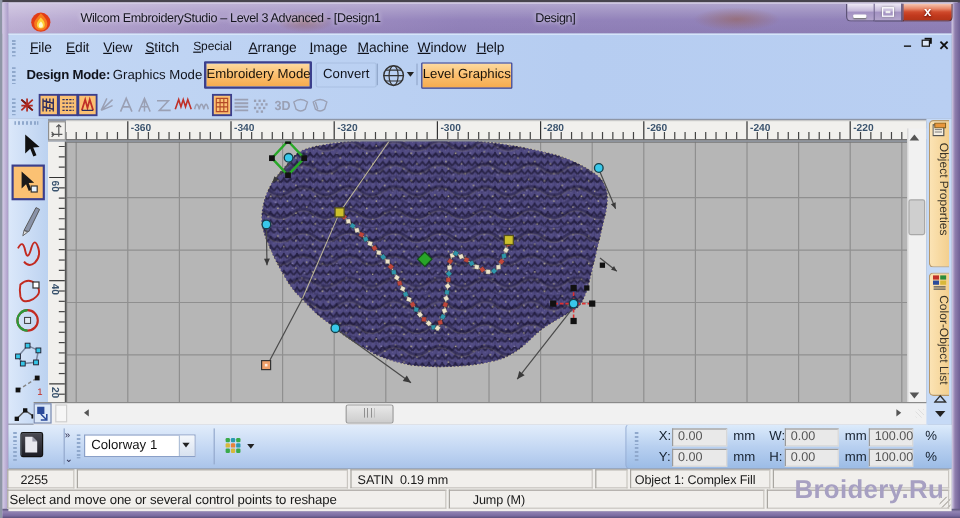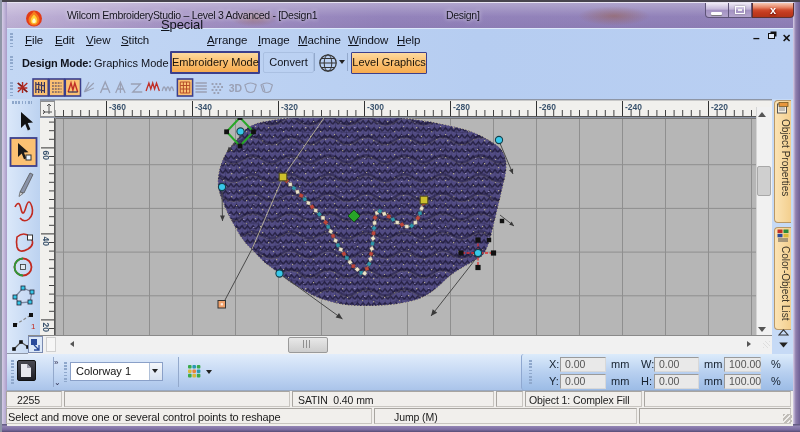--- a/index.html
+++ b/index.html
@@ -36,21 +36,21 @@
 <div class="ab" style="left:752px;top:3px;width:42px;height:15px;background:linear-gradient(180deg,#f6c9b4 0,#e8886a 30%,#cf4a2c 50%,#c23a1e 70%,#b23418);border:1px solid #5e3030;border-top:none;border-radius:0 0 4px 0;color:#fff;font-weight:bold;font-size:11px;text-align:center;line-height:14px;text-shadow:0 1px 2px #500">x</div>
 
 <div class="ab" style="left:7px;top:28px;width:786px;height:71px;background:linear-gradient(90deg,#c3d7f4,#b6cdf1 60%,#b9cff2)"></div>
 <div class="ab" style="left:7px;top:28px;width:786px;height:1px;background:#dde9fa"></div>
 
 <div class="ab" style="left:10px;top:33px;width:3px;height:14px;background:repeating-linear-gradient(180deg,#8fa8cc 0,#8fa8cc 1.6px,transparent 1.6px,transparent 3.2px)"></div>
 <div class="ab" style="left:25px;top:34px;font-size:11.5px;letter-spacing:-0.1px;color:#10131c"><u>F</u>ile</div>
 <div class="ab" style="left:55px;top:34px;font-size:11.5px;letter-spacing:-0.1px;color:#10131c"><u>E</u>dit</div>
 <div class="ab" style="left:86px;top:34px;font-size:11.5px;letter-spacing:-0.1px;color:#10131c"><u>V</u>iew</div>
 <div class="ab" style="left:121px;top:34px;font-size:11.5px;letter-spacing:-0.1px;color:#10131c"><u>S</u>titch</div>
-<div class="ab" style="left:161px;top:17px;font-size:13px;letter-spacing:-0.1px;color:#10131c"><u>S</u>pecial</div>
+<div class="ab" style="left:161px;top:34px;font-size:10px;letter-spacing:-0.1px;color:#10131c"><u>S</u>pecial</div>
 <div class="ab" style="left:207px;top:34px;font-size:11.5px;letter-spacing:-0.1px;color:#10131c"><u>A</u>rrange</div>
 <div class="ab" style="left:258px;top:34px;font-size:11.5px;letter-spacing:-0.1px;color:#10131c"><u>I</u>mage</div>
 <div class="ab" style="left:298px;top:34px;font-size:11.5px;letter-spacing:-0.1px;color:#10131c"><u>M</u>achine</div>
 <div class="ab" style="left:348px;top:34px;font-size:11.5px;letter-spacing:-0.1px;color:#10131c"><u>W</u>indow</div>
 <div class="ab" style="left:397px;top:34px;font-size:11.5px;letter-spacing:-0.1px;color:#10131c"><u>H</u>elp</div>
 
 <div class="ab" style="left:753px;top:31px;width:10px;height:11px;color:#111;font-size:12px;font-weight:bold">–</div>
 <div class="ab" style="left:768px;top:33px;width:7px;height:6px;border:1.2px solid #111;background:#dfe8f6;box-shadow:2px -2px 0 -0.5px #111"></div>
 <div class="ab" style="left:782px;top:32px;color:#111;font-size:11px;font-weight:bold">✕</div>
 
@@ -507,17 +507,18 @@
 <div class="ab" style="left:6px;top:391px;width:56px;height:16px;border:1px solid #c8c5c0;border-top-color:#a8a5a0;border-left-color:#a8a5a0;background:#f1efec"></div>
 <div class="ab" style="left:64px;top:391px;width:226px;height:16px;border:1px solid #c8c5c0;border-top-color:#a8a5a0;border-left-color:#a8a5a0;background:#f1efec"></div>
 <div class="ab" style="left:292px;top:391px;width:202px;height:16px;border:1px solid #c8c5c0;border-top-color:#a8a5a0;border-left-color:#a8a5a0;background:#f1efec"></div>
 <div class="ab" style="left:496px;top:391px;width:27px;height:16px;border:1px solid #c8c5c0;border-top-color:#a8a5a0;border-left-color:#a8a5a0;background:#f1efec"></div>
 <div class="ab" style="left:525px;top:391px;width:117px;height:16px;border:1px solid #c8c5c0;border-top-color:#a8a5a0;border-left-color:#a8a5a0;background:#f1efec"></div>
 <div class="ab" style="left:644px;top:391px;width:147px;height:16px;border:1px solid #c8c5c0;border-top-color:#a8a5a0;border-left-color:#a8a5a0;background:#f1efec"></div>
 <div class="ab" style="left:6px;top:408px;width:366px;height:16px;border:1px solid #c8c5c0;border-top-color:#a8a5a0;border-left-color:#a8a5a0;background:#f1efec"></div>
 <div class="ab" style="left:374px;top:408px;width:263px;height:16px;border:1px solid #c8c5c0;border-top-color:#a8a5a0;border-left-color:#a8a5a0;background:#f1efec"></div>
 <div class="ab" style="left:639px;top:408px;width:152px;height:16px;border:1px solid #c8c5c0;border-top-color:#a8a5a0;border-left-color:#a8a5a0;background:#f1efec"></div>
 <div class="ab" style="left:17px;top:394px;font-size:10.5px;letter-spacing:-0.1px;color:#1a1a1a;white-space:pre">2255</div>
-<div class="ab" style="left:298px;top:394px;font-size:10.5px;letter-spacing:-0.1px;color:#1a1a1a;white-space:pre">SATIN  0.40 mm</div>
+<div class="ab" style="left:298px;top:394px;font-size:10.5px;letter-spacing:-0.1px;color:#1a1a1a;white-space:pre">SATIN  0.19 mm</div>
 <div class="ab" style="left:529px;top:394px;font-size:10.5px;letter-spacing:-0.1px;color:#1a1a1a;white-space:pre">Object 1: Complex Fill</div>
 <div class="ab" style="left:8px;top:411px;font-size:11px;color:#1a1a1a;white-space:pre;letter-spacing:-0.1px">Select and move one or several control points to reshape</div>
 <div class="ab" style="left:394px;top:411px;font-size:10.5px;letter-spacing:-0.1px;color:#1a1a1a;white-space:pre">Jump (M)</div>
+<div class="ab" style="left:662px;top:396px;font-size:21.5px;font-weight:bold;color:#a7a0c2;letter-spacing:0.3px">Broidery.Ru</div>
 <div class="ab" style="left:783px;top:414px;width:9px;height:9px;background:repeating-linear-gradient(135deg,#c0bdb8 0,#c0bdb8 1.5px,transparent 1.5px,transparent 3.5px)"></div>
 </div>
 </body></html>

